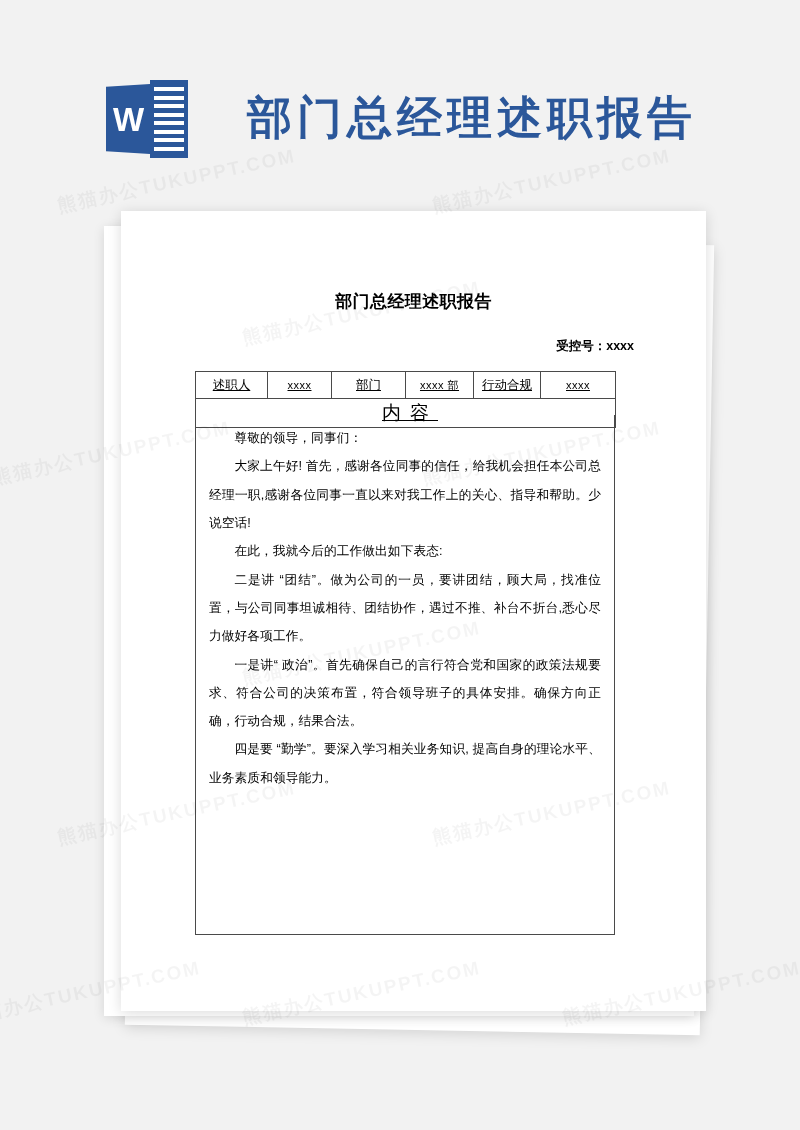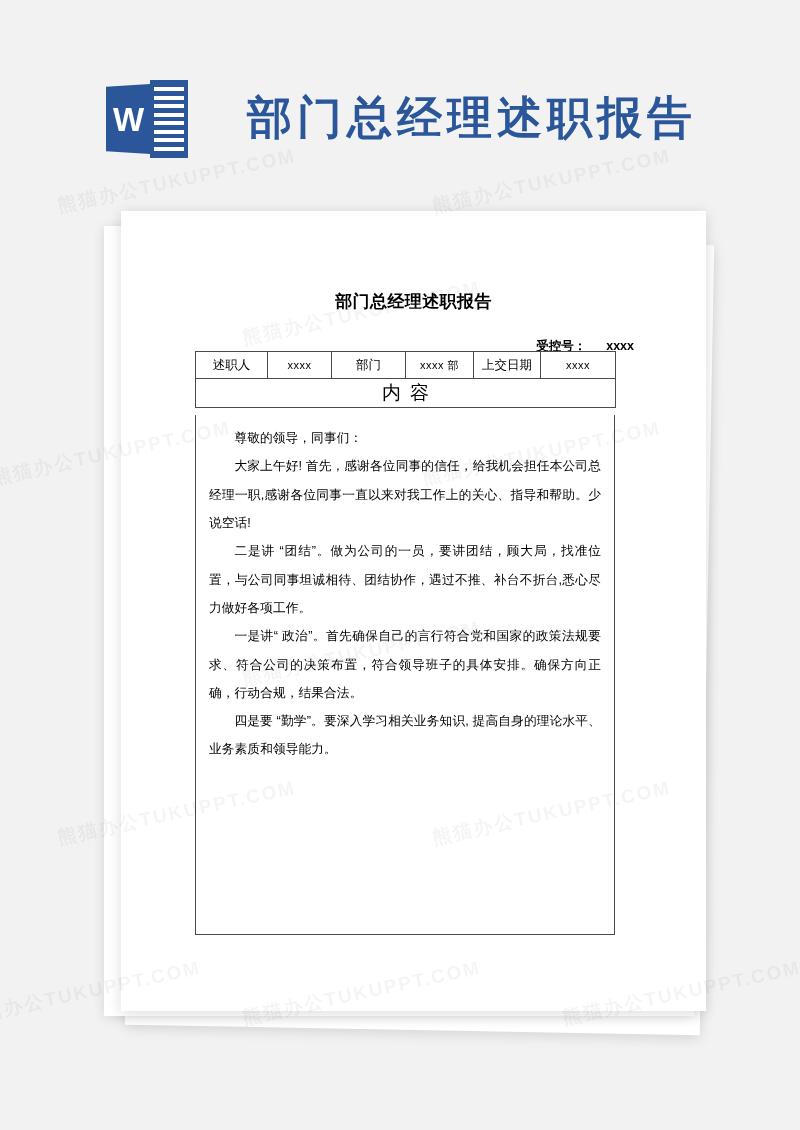--- a/index.html
+++ b/index.html
@@ -163,30 +163,31 @@
     position: absolute;
     left: 0; top: 127px;
     width: 585px;
     padding-right: 72px;
     box-sizing: border-box;
     text-align: right;
     font-size: 12.5px;
     font-weight: 700;
     color: #000;
   }
-  #control-no-row .cn-label { margin-right: 20px; }
+  #control-no-row .cn-label { margin-right: 0; }
   #control-no-row .cn-value { font-weight: 700; }
 
   #info-table {
     position: absolute;
     left: 74px;
-    top: 140px;
+    top: 160px;
     width: 420px;
     border-collapse: collapse;
     table-layout: fixed;
+    text-decoration: underline;
   }
   #info-table td {
     border: 1px solid #4a4a4a;
     height: 24px;
     text-align: center;
     vertical-align: middle;
     font-size: 12.5px;
     color: #000;
     padding: 1px 2px;
   }
@@ -244,32 +245,33 @@
           <col style="width:68px">
           <col style="width:67px">
           <col style="width:75px">
         </colgroup>
         <tbody>
           <tr>
             <td>述职人</td>
             <td class="latin">xxxx</td>
             <td>部门</td>
             <td class="latin">xxxx 部</td>
-            <td>上交日期</td>
+            <td>行动合规</td>
             <td class="latin">xxxx</td>
           </tr>
           <tr>
             <td class="content-head" colspan="6">内容</td>
           </tr>
         </tbody>
       </table>
 
       <div id="content-box">
         <p>尊敬的领导，同事们：</p>
         <p>大家上午好! 首先，感谢各位同事的信任，给我机会担任本公司总经理一职,感谢各位同事一直以来对我工作上的关心、指导和帮助。少说空话!</p>
+        <p>在此，我就今后的工作做出如下表态:</p>
         <p>二是讲 “团结”。做为公司的一员，要讲团结，顾大局，找准位置，与公司同事坦诚相待、团结协作，遇过不推、补台不折台,悉心尽力做好各项工作。</p>
         <p>一是讲“ 政治”。首先确保自己的言行符合党和国家的政策法规要求、符合公司的决策布置，符合领导班子的具体安排。确保方向正确，行动合规，结果合法。</p>
         <p>四是要 “勤学”。要深入学习相关业务知识, 提高自身的理论水平、业务素质和领导能力。</p>
       </div>
 
     </div>
   </div>
 </div>
 
 <div id="doc-header">

